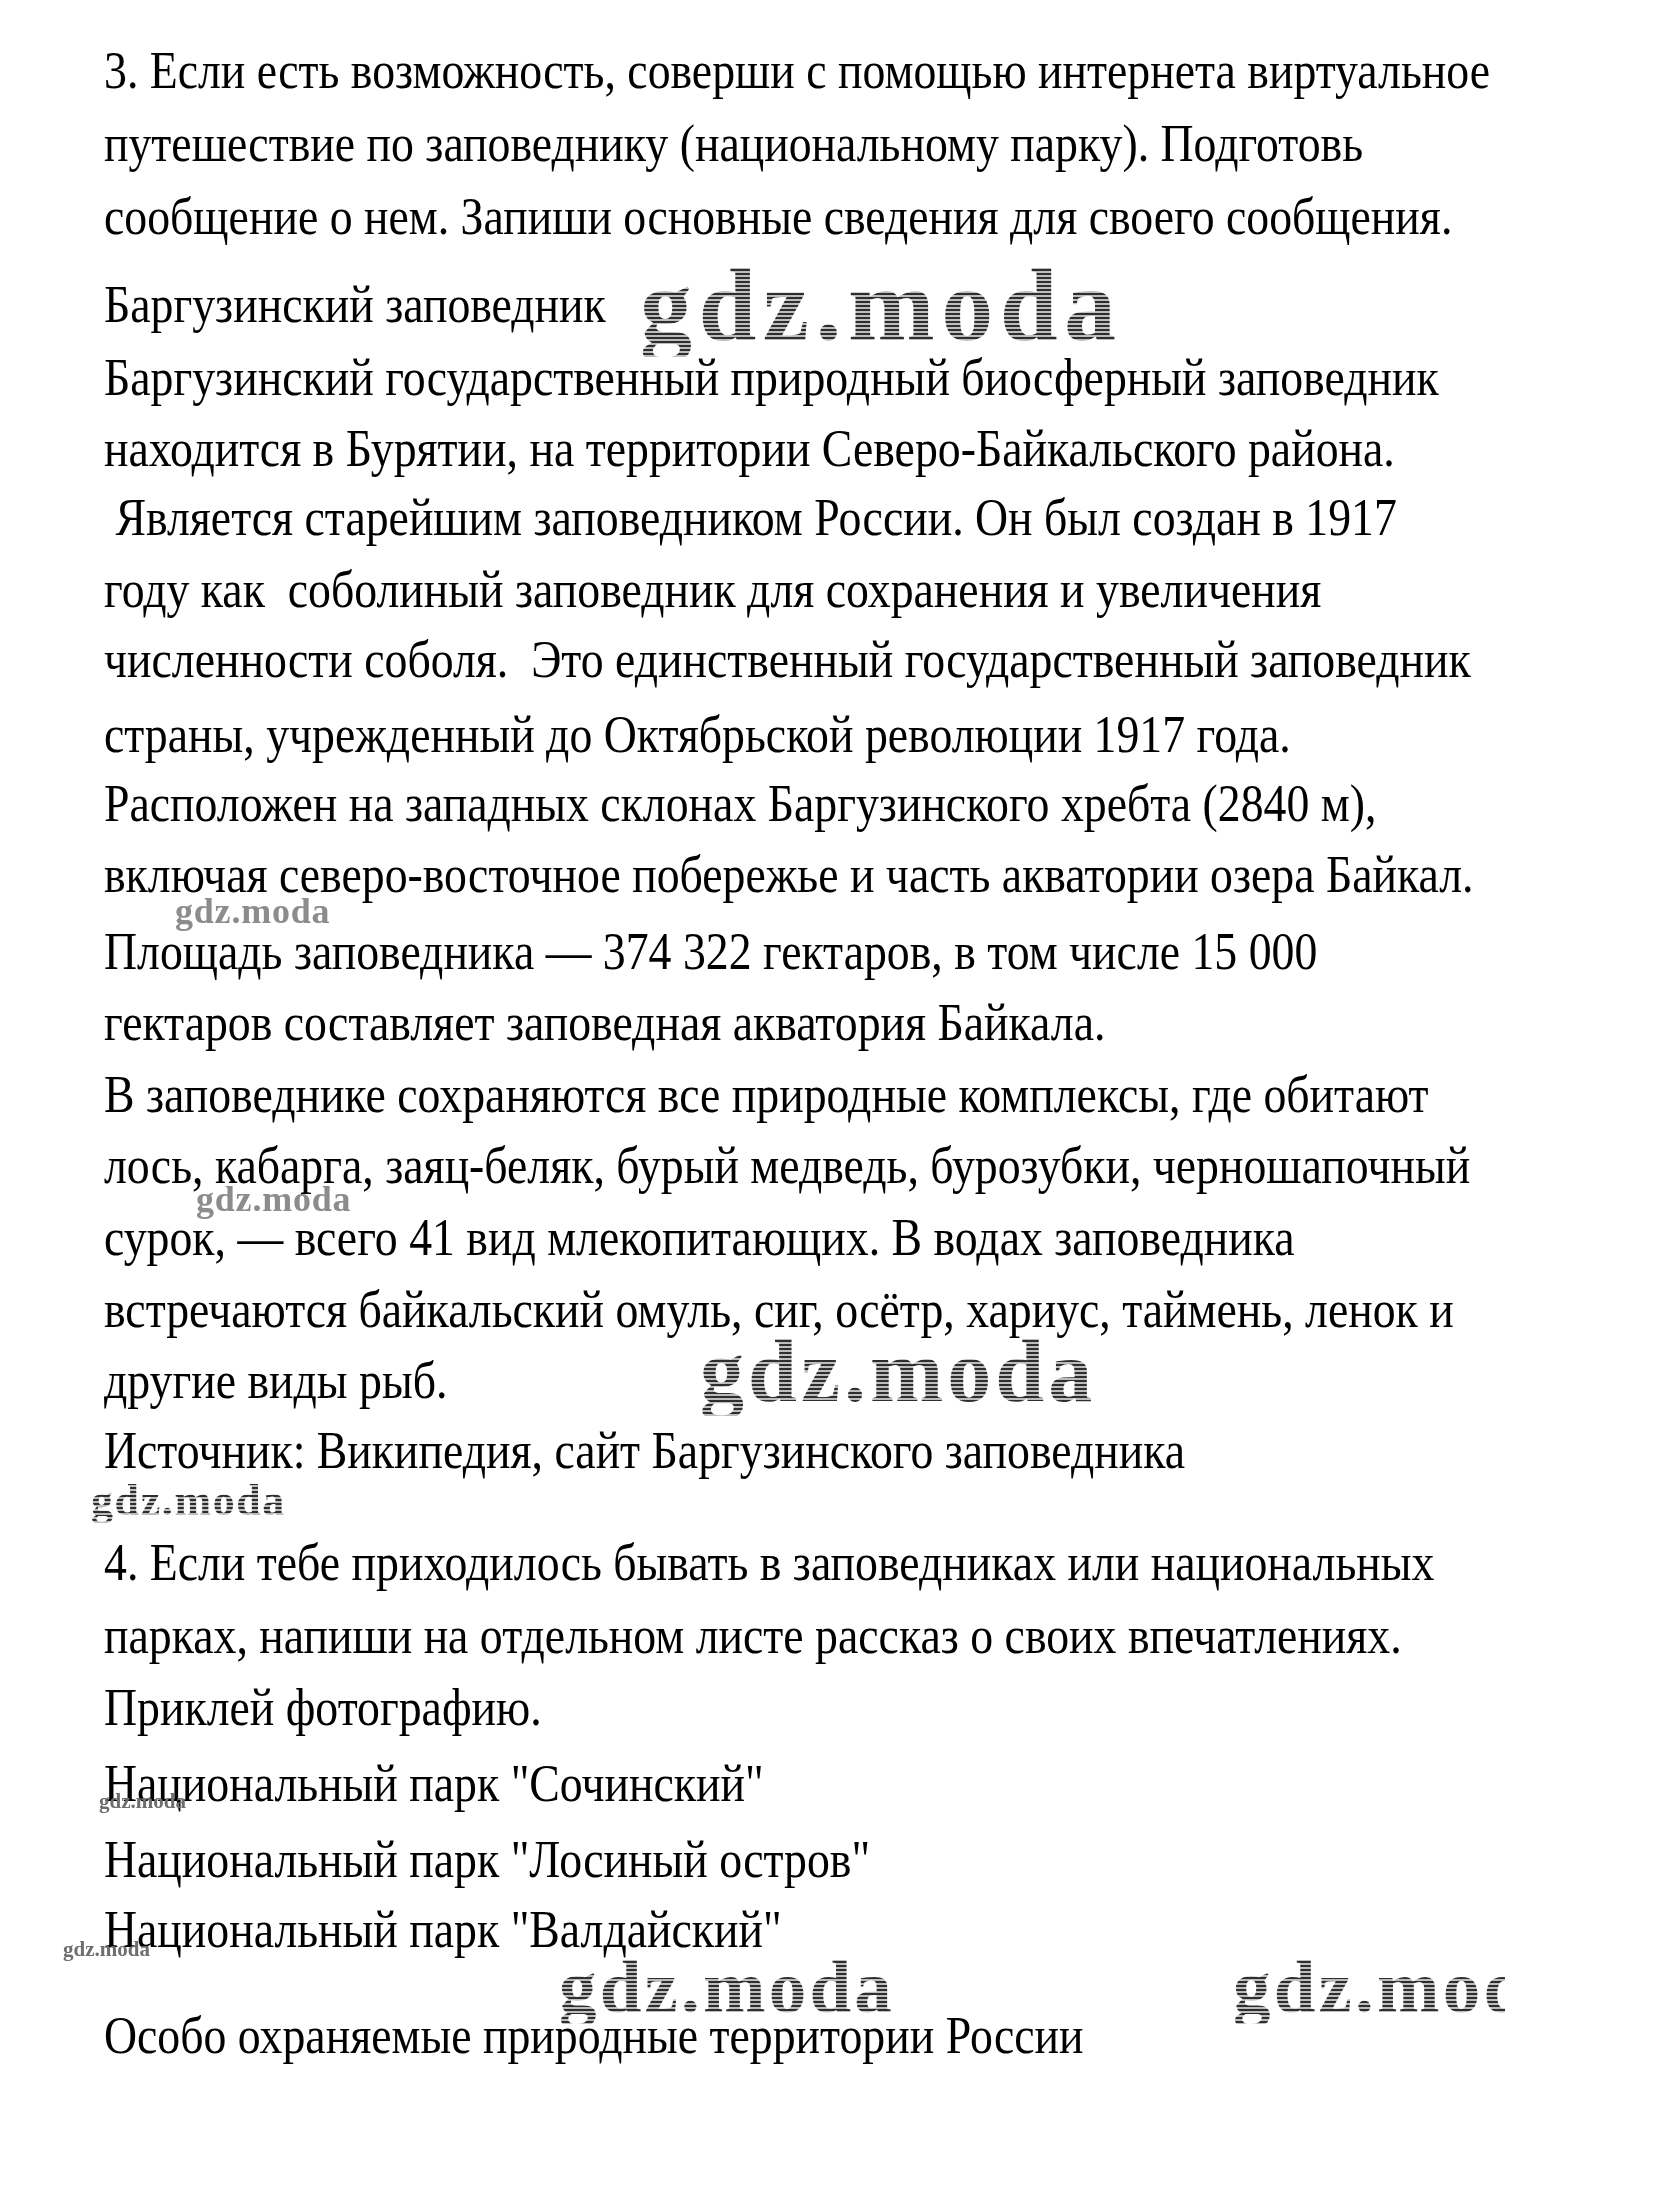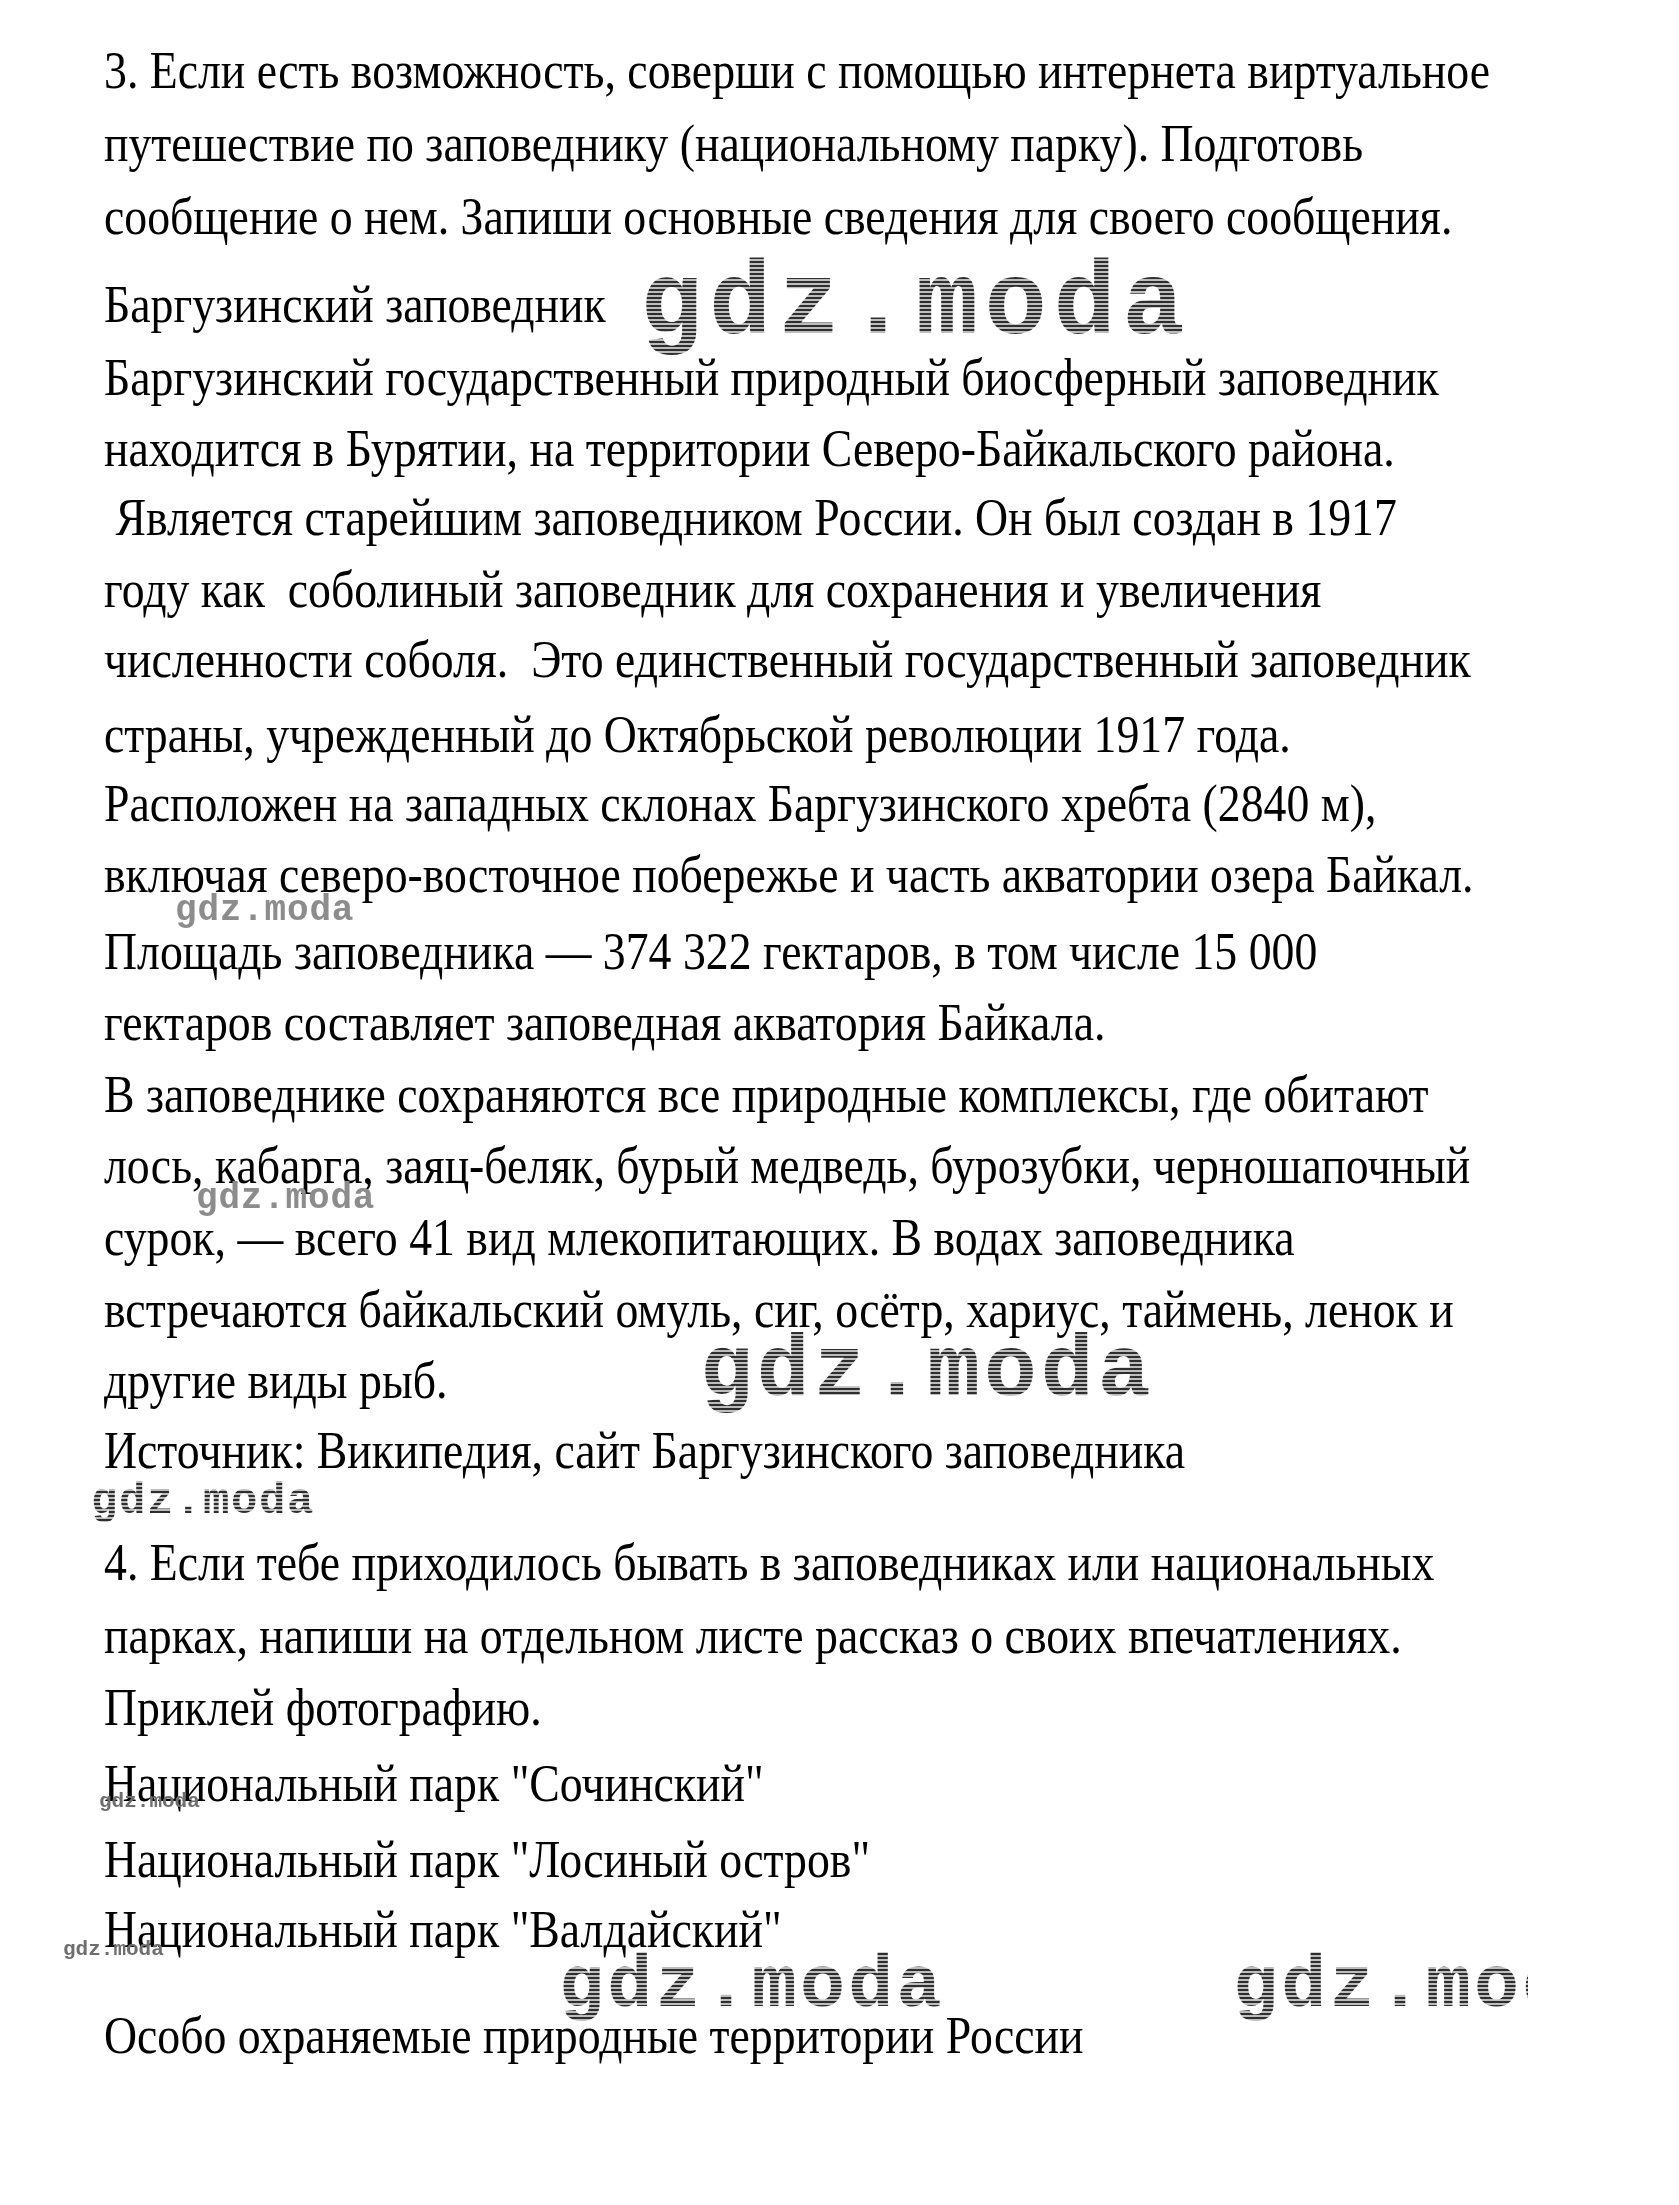--- a/index.html
+++ b/index.html
@@ -3,38 +3,37 @@
 <meta charset="utf-8">
 <style>
   html,body{margin:0;padding:0;background:#ffffff;}
   #page{
     position:relative;
     width:1505px;
     height:2205px;
     background:#ffffff;
     overflow:hidden;
     font-family:"Liberation Serif","DejaVu Serif",serif;
-    padding-left:23px;
   }
   
   .ln{
     position:absolute;
     left:104px;
     font-size:52px;
     line-height:1;
     color:#000000;
     white-space:pre;
     transform:scaleX(0.88);
     transform-origin:0 50%;
     letter-spacing:0px;
   }
   
   .wm{
     position:absolute;
-    font-family:Liberation Mono, monospace;
+    font-family:Liberation Serif, serif;
     font-weight:bold;
     line-height:1;
     white-space:pre;
     color:#555555;
   }
   .wm-hatch{
     background:repeating-linear-gradient(to bottom,#2e2e2e 0px,#2e2e2e 2.4px,#bdbdbd 2.4px,#bdbdbd 4px);
     -webkit-background-clip:text;
     background-clip:text;
     text-shadow:none;

